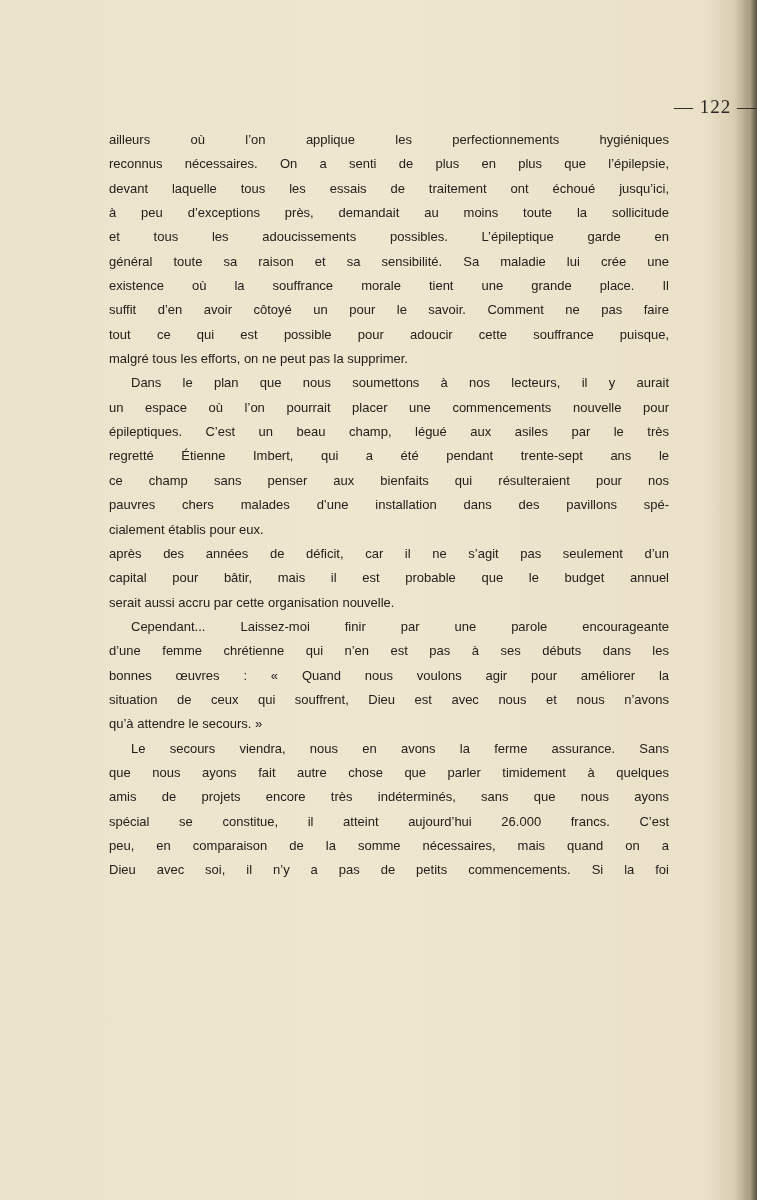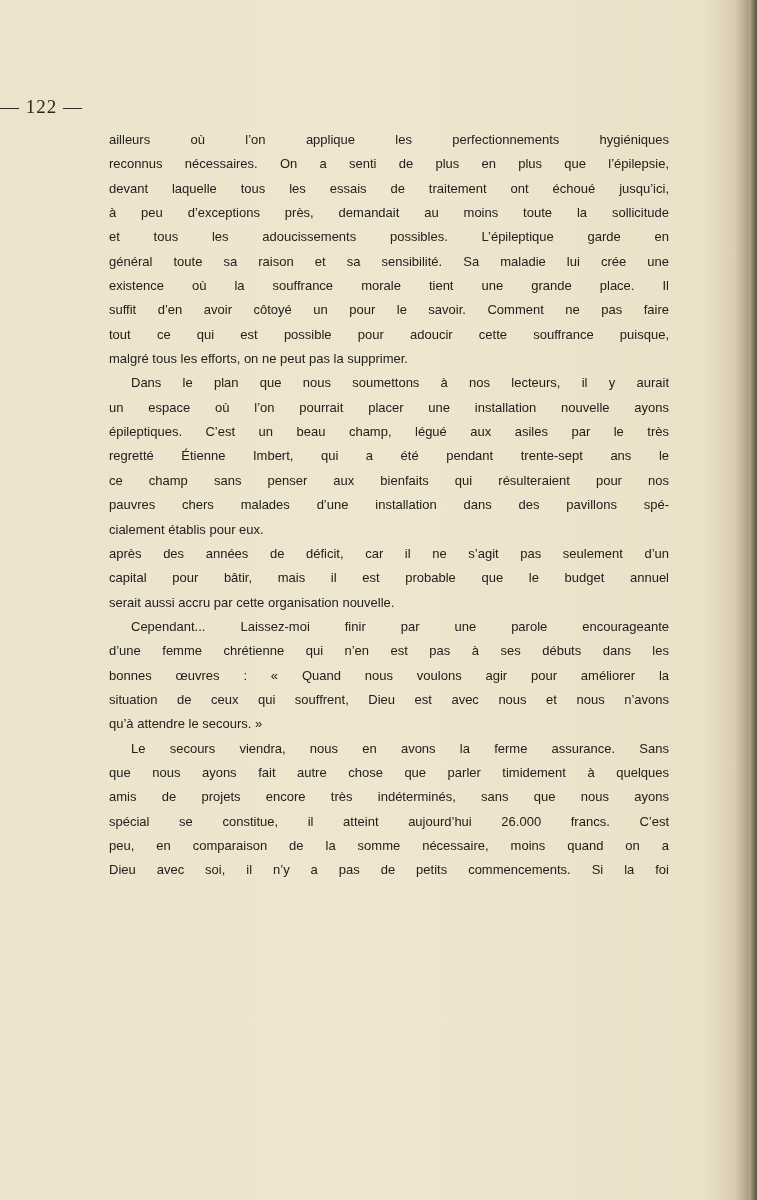--- a/index.html
+++ b/index.html
@@ -12,21 +12,21 @@
   .page {
     position: absolute; left: 0; top: 0; width: 757px; height: 1200px;
     background: linear-gradient(to right, #ece3cd 0%, #efe6d0 50%, #ebe1c9 93%, #d9ceb3 97%, #a89c80 99%, #6f6752 100%);
   }
   .edge {
     position: absolute; right: 0; top: 0; width: 8px; height: 1200px;
     background: linear-gradient(to right, #b7ab8f, #5a5240);
   }
   .folio {
     position: absolute; top: 96px; left: 0; width: 757px;
-    text-align: left; font-size: 19px; color: #2b2722;
+    text-align: right; font-size: 19px; color: #2b2722;
     font-family: "Liberation Serif", serif;
     letter-spacing: 1px;
   }
   .text {
     position: absolute; left: 109px; top: 128px; width: 560px;
     color: #24201b;
     font-family: Liberation Sans, sans-serif;
     font-size: 13px;
   }
   .line {
@@ -55,21 +55,21 @@
       <div class="line">et tous les adoucissements possibles. L’épileptique garde en</div>
       <div class="line">général toute sa raison et sa sensibilité. Sa maladie lui crée une</div>
       <div class="line">existence où la souffrance morale tient une grande place. Il</div>
       <div class="line">suffit d’en avoir côtoyé un pour le savoir. Comment ne pas faire</div>
       <div class="line">tout ce qui est possible pour adoucir cette souffrance puisque,</div>
       <div class="line last">malgré tous les efforts, on ne peut pas la supprimer.</div>
     </div>
 
     <div>
       <div class="line indent">Dans le plan que nous soumettons à nos lecteurs, il y aurait</div>
-      <div class="line">un espace où l’on pourrait placer une installation nouvelle ayons</div>
+      <div class="line">un espace où l’on pourrait placer une commencements nouvelle pour</div>
       <div class="line">épileptiques. C’est un beau champ, légué aux asiles par le très</div>
       <div class="line">regretté Étienne Imbert, qui a été pendant trente-sept ans le</div>
       <div class="line">ce champ sans penser aux bienfaits qui résulteraient pour nos</div>
       <div class="line">pauvres chers malades d’une installation dans des pavillons spé-</div>
       <div class="line last">cialement établis pour eux.</div>
     </div>
 
 
     <div>
       <div class="line">après des années de déficit, car il ne s’agit pas seulement d’un</div>
@@ -83,17 +83,17 @@
       <div class="line">bonnes œuvres : « Quand nous voulons agir pour améliorer la</div>
       <div class="line">situation de ceux qui souffrent, Dieu est avec nous et nous n’avons</div>
       <div class="line last">qu’à attendre le secours. »</div>
     </div>
 
     <div>
       <div class="line indent">Le secours viendra, nous en avons la ferme assurance. Sans</div>
       <div class="line">que nous ayons fait autre chose que parler timidement à quelques</div>
       <div class="line">amis de projets encore très indéterminés, sans que nous ayons</div>
       <div class="line">spécial se constitue, il atteint aujourd’hui 26.000 francs. C’est</div>
-      <div class="line">peu, en comparaison de la somme nécessaire, moins quand on a</div>
+      <div class="line">peu, en comparaison de la somme nécessaires, mais quand on a</div>
       <div class="line">Dieu avec soi, il n’y a pas de petits commencements. Si la foi</div>
     </div>
   </div>
 </div>
 
 </body></html>

